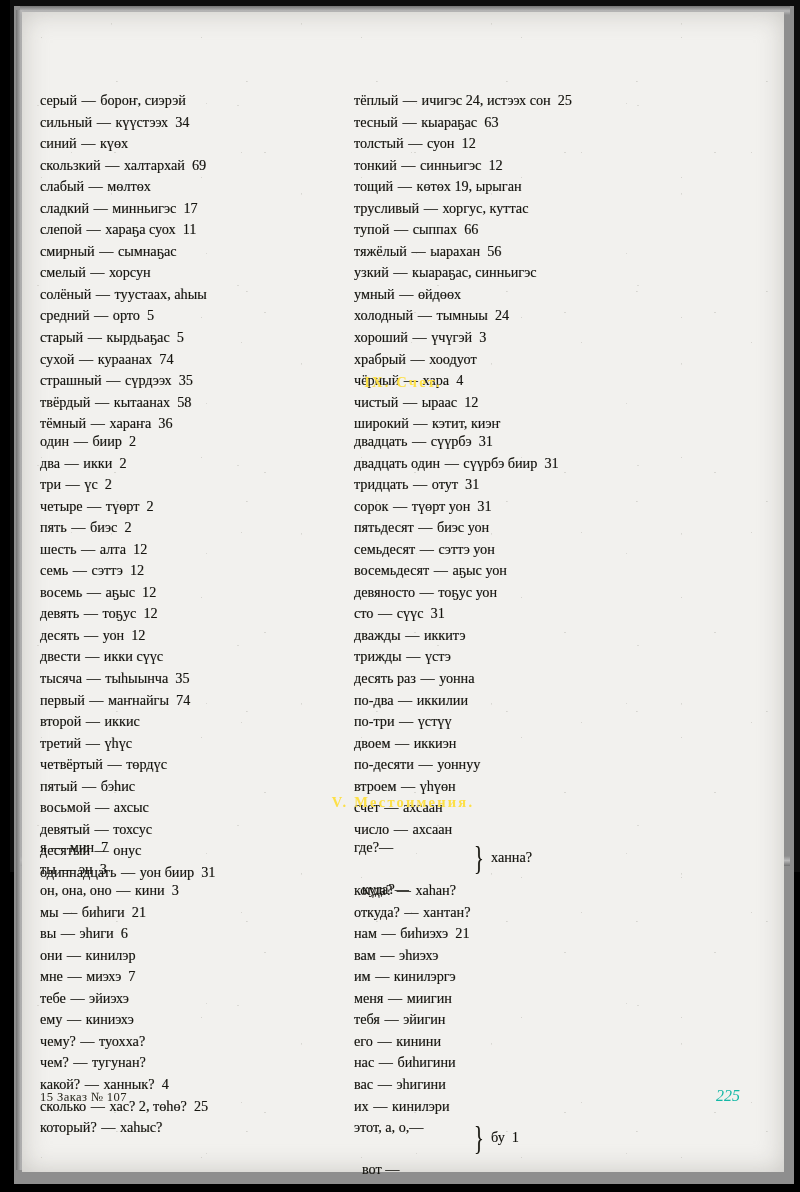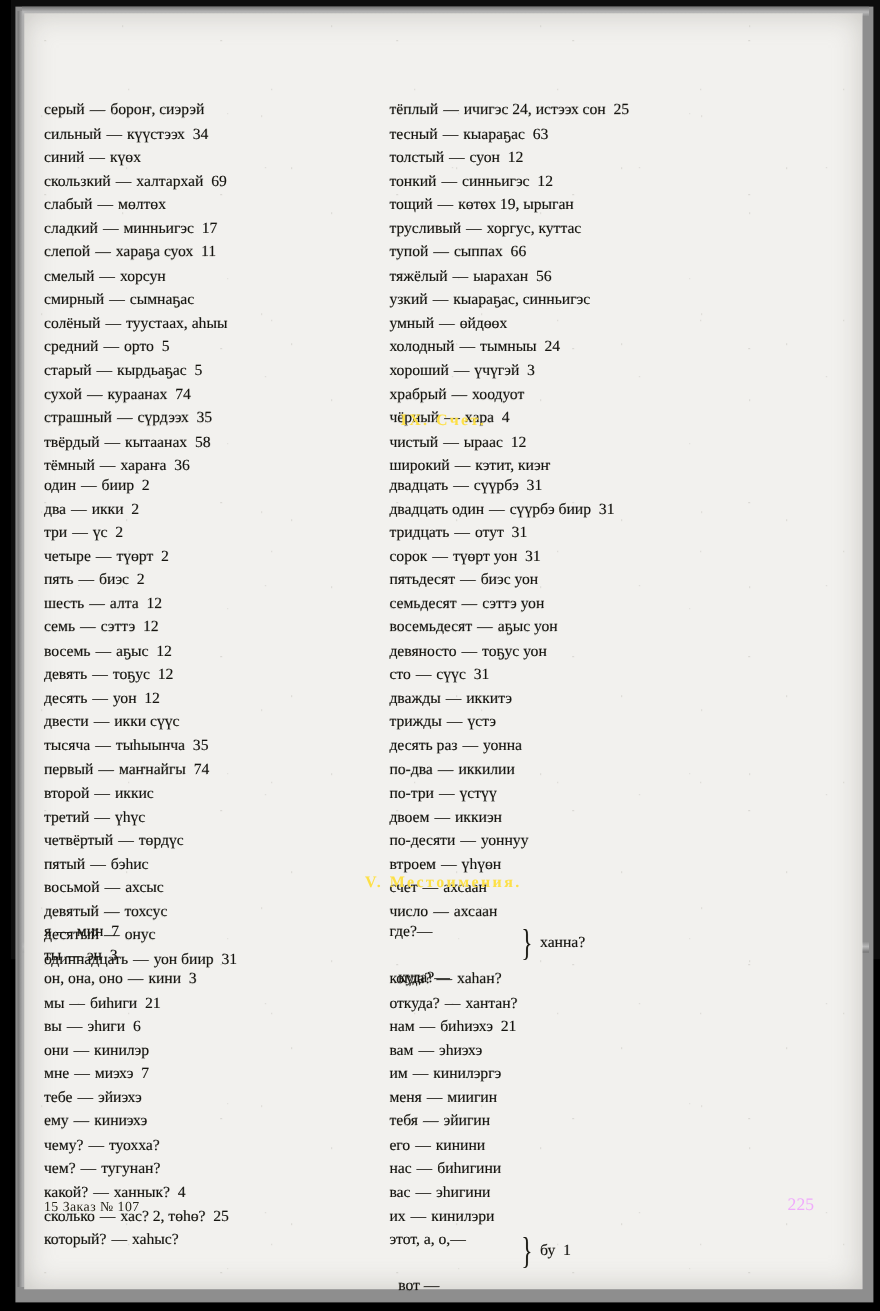--- a/index.html
+++ b/index.html
@@ -156,21 +156,22 @@
     position: absolute;
     left: 18px; top: 0;
     font-size: 12.6px;
     letter-spacing: .4px;
     color: #262419;
   }
   #footer .folio {
     position: absolute;
     right: 44px; top: -3px;
     font-size: 16px;
-    color: #f0abfc;
+    color: #14b8a6;
+    font-style: italic;
   }
 </style>
 <style>.grouped .g-line{display:block;}</style></head>
 <body>
 
 <div id="scan-frame">
   <div id="paper-shadow"></div>
   <div class="edge top"></div>
   <div class="edge bottom"></div>
   <div class="edge left"></div>
@@ -184,22 +185,22 @@
     <div class="section" id="section-adjectives" style="top:78px;">
       <div class="cols">
         <div class="col left" id="adj-left">
             <div class="entry"><span class="ru">серый</span><span class="dash">&nbsp;—&nbsp;</span><span class="yak">бороҥ, сиэрэй</span></div>
             <div class="entry"><span class="ru">сильный</span><span class="dash">&nbsp;—&nbsp;</span><span class="yak">күүстээх</span><span class="pg">&nbsp;&nbsp;34</span></div>
             <div class="entry"><span class="ru">синий</span><span class="dash">&nbsp;—&nbsp;</span><span class="yak">күөх</span></div>
             <div class="entry"><span class="ru">скользкий</span><span class="dash">&nbsp;—&nbsp;</span><span class="yak">халтархай</span><span class="pg">&nbsp;&nbsp;69</span></div>
             <div class="entry"><span class="ru">слабый</span><span class="dash">&nbsp;—&nbsp;</span><span class="yak">мөлтөх</span></div>
             <div class="entry"><span class="ru">сладкий</span><span class="dash">&nbsp;—&nbsp;</span><span class="yak">минньигэс</span><span class="pg">&nbsp;&nbsp;17</span></div>
             <div class="entry"><span class="ru">слепой</span><span class="dash">&nbsp;—&nbsp;</span><span class="yak">хараҕа суох</span><span class="pg">&nbsp;&nbsp;11</span></div>
+            <div class="entry"><span class="ru">смирный</span><span class="dash">&nbsp;—&nbsp;</span><span class="yak">сымнаҕас</span></div>
             <div class="entry"><span class="ru">смелый</span><span class="dash">&nbsp;—&nbsp;</span><span class="yak">хорсун</span></div>
-            <div class="entry"><span class="ru">смирный</span><span class="dash">&nbsp;—&nbsp;</span><span class="yak">сымнаҕас</span></div>
             <div class="entry"><span class="ru">солёный</span><span class="dash">&nbsp;—&nbsp;</span><span class="yak">туустаах, аһыы</span></div>
             <div class="entry"><span class="ru">средний</span><span class="dash">&nbsp;—&nbsp;</span><span class="yak">орто</span><span class="pg">&nbsp;&nbsp;5</span></div>
             <div class="entry"><span class="ru">старый</span><span class="dash">&nbsp;—&nbsp;</span><span class="yak">кырдьаҕас</span><span class="pg">&nbsp;&nbsp;5</span></div>
             <div class="entry"><span class="ru">сухой</span><span class="dash">&nbsp;—&nbsp;</span><span class="yak">кураанах</span><span class="pg">&nbsp;&nbsp;74</span></div>
             <div class="entry"><span class="ru">страшный</span><span class="dash">&nbsp;—&nbsp;</span><span class="yak">сүрдээх</span><span class="pg">&nbsp;&nbsp;35</span></div>
             <div class="entry"><span class="ru">твёрдый</span><span class="dash">&nbsp;—&nbsp;</span><span class="yak">кытаанах</span><span class="pg">&nbsp;&nbsp;58</span></div>
             <div class="entry"><span class="ru">тёмный</span><span class="dash">&nbsp;—&nbsp;</span><span class="yak">хараҥа</span><span class="pg">&nbsp;&nbsp;36</span></div>
           </div>
         <div class="col right" id="adj-right">
             <div class="entry"><span class="ru">тёплый</span><span class="dash">&nbsp;—&nbsp;</span><span class="yak">ичигэс 24, истээх сон</span><span class="pg">&nbsp;&nbsp;25</span></div>

